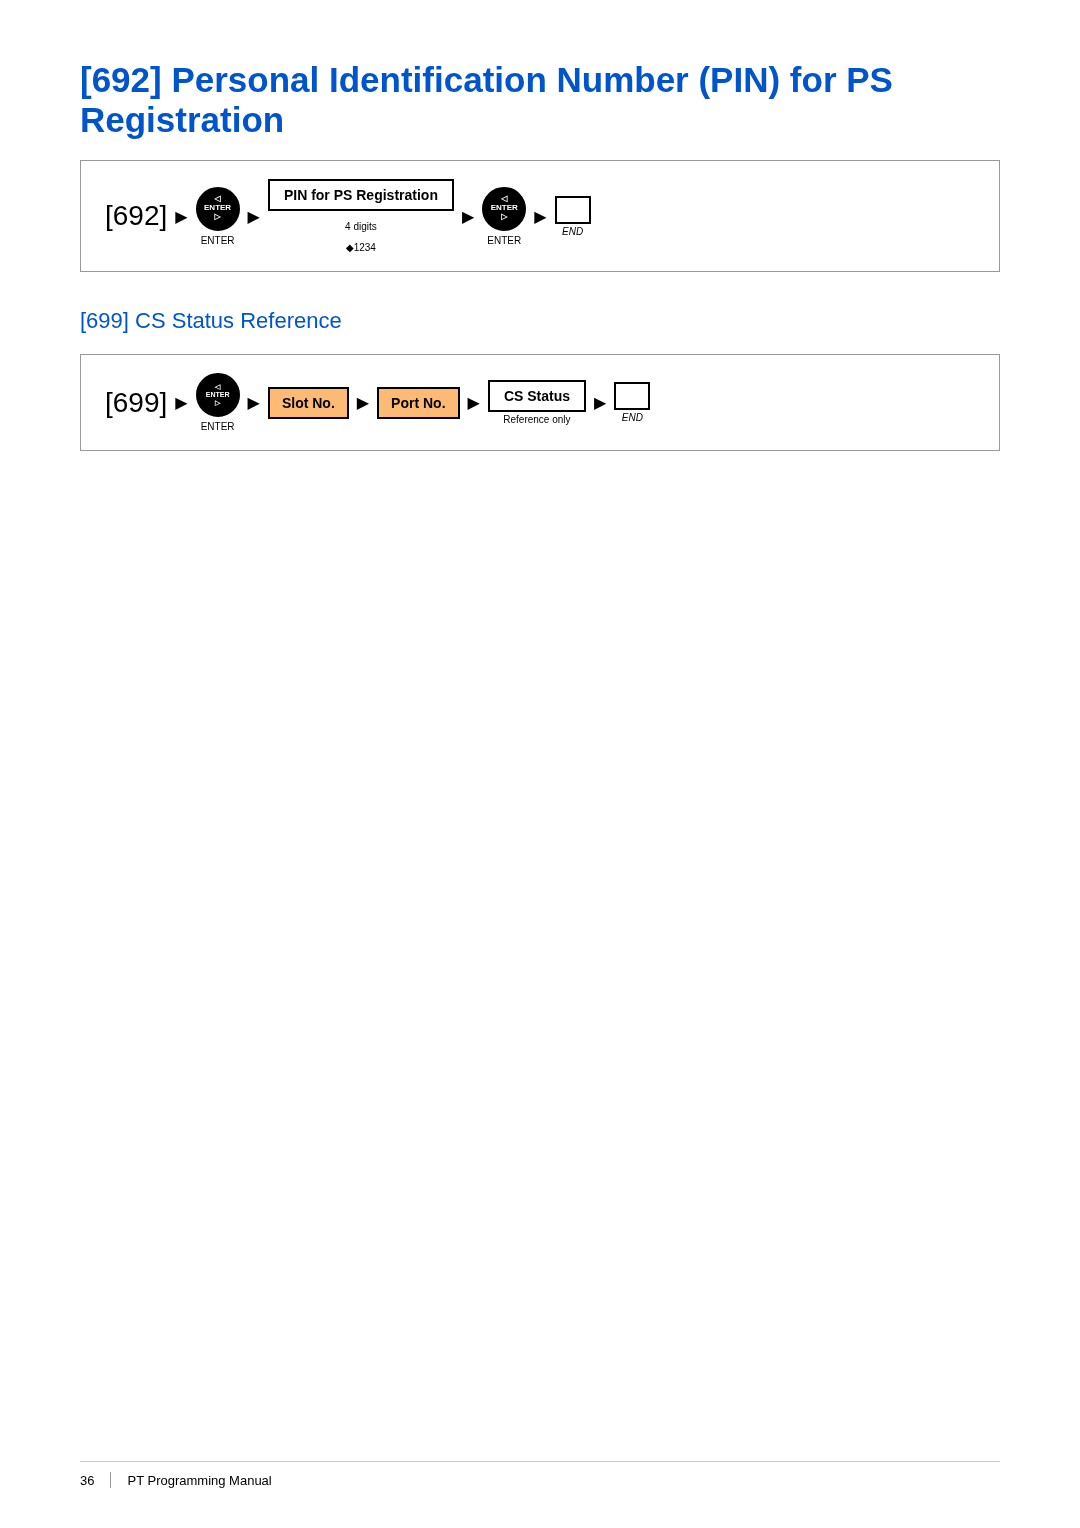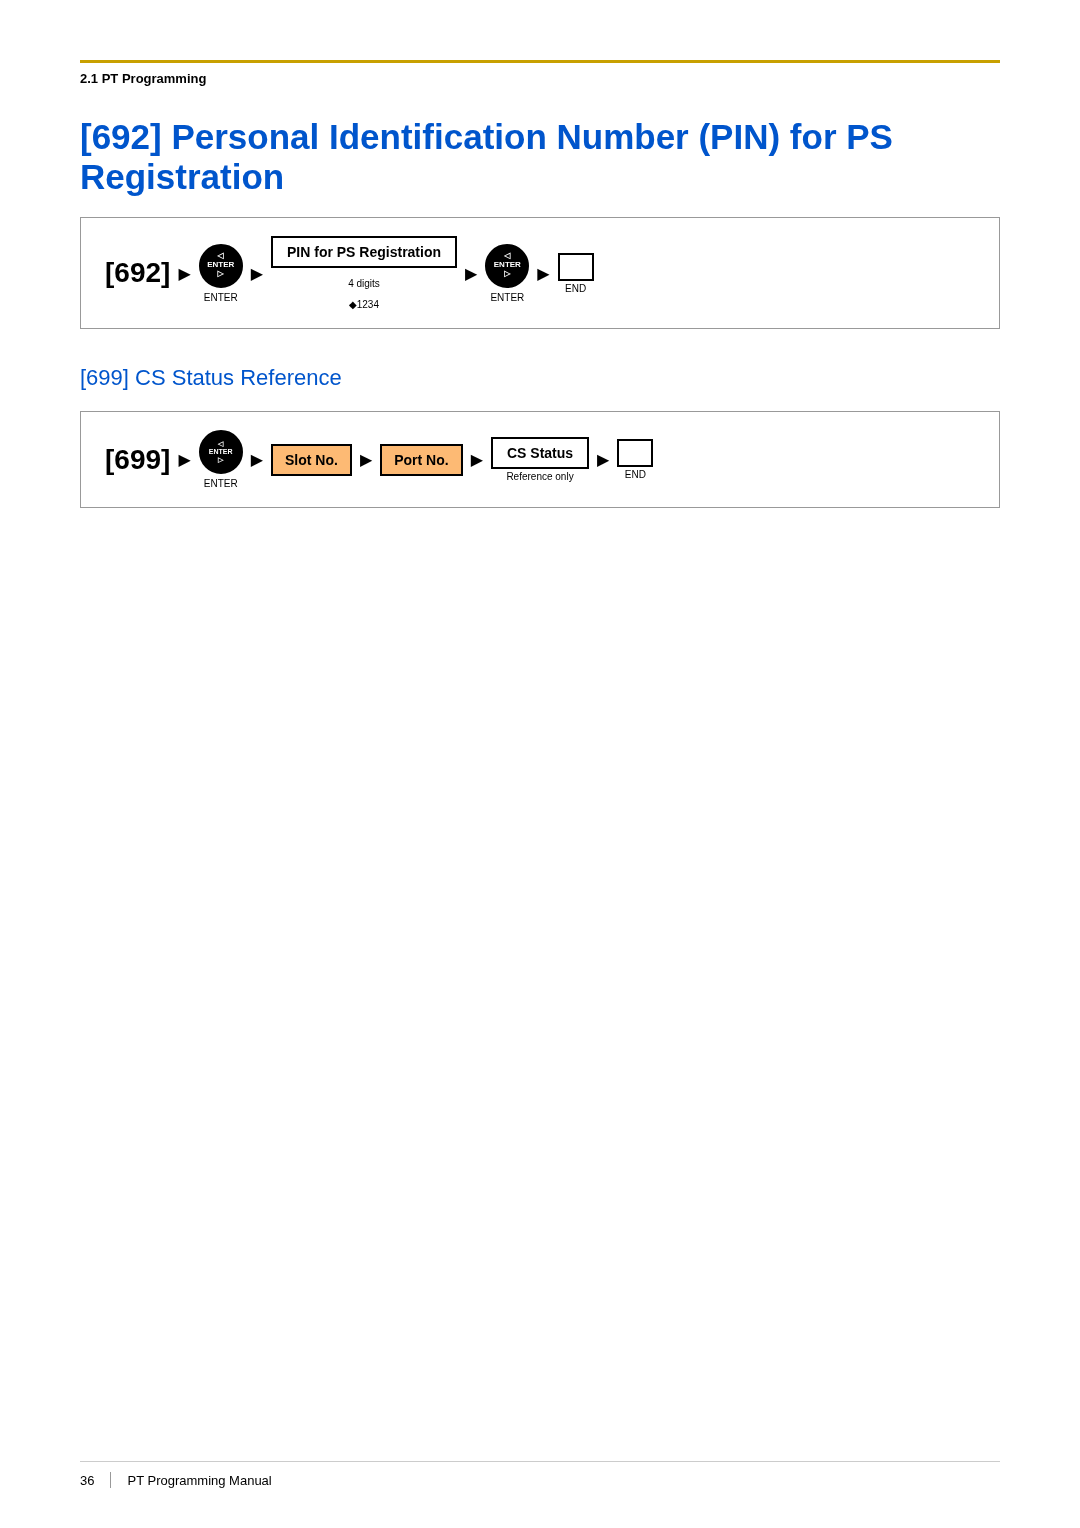--- a/index.html
+++ b/index.html
@@ -59,21 +59,21 @@
 
     
     .flow-row {
       display: flex;
       align-items: center;
       gap: 6px;
     }
 
     .code-block {
       font-size: 28px;
-      font-weight: bold;
+      font-weight: normal;
       color: #000000;
       min-width: 60px;
     }
 
     .arrow {
       font-size: 16px;
       color: #000000;
       margin: 0 2px;
     }
 
@@ -146,20 +146,21 @@
       align-items: flex-end;
       justify-content: center;
       font-size: 10px;
       padding-bottom: 2px;
     }
 
     .end-label {
       font-size: 10px;
       color: #000000;
       margin-top: 2px;
+      font-style: italic;
     }
 
     .end-group {
       display: flex;
       flex-direction: column;
       align-items: center;
     }
 
     
     .sub-heading {
@@ -219,23 +220,20 @@
       color: #000000;
       margin-top: 2px;
       text-align: center;
     }
   </style>
 </head>
 <body>
 
 <div class="page">
 
-  <div class="section-header">
-    <span class="section-header-label">2.1 PT Programming</span>
-  </div>
 
   <h1 class="main-heading">[692] Personal Identification Number (PIN) for PS Registration</h1>
 
   <div class="diagram-box">
     <div class="flow-row">
 
       <span class="code-block">[692]</span>
 
       <span class="arrow">▶</span>
 

